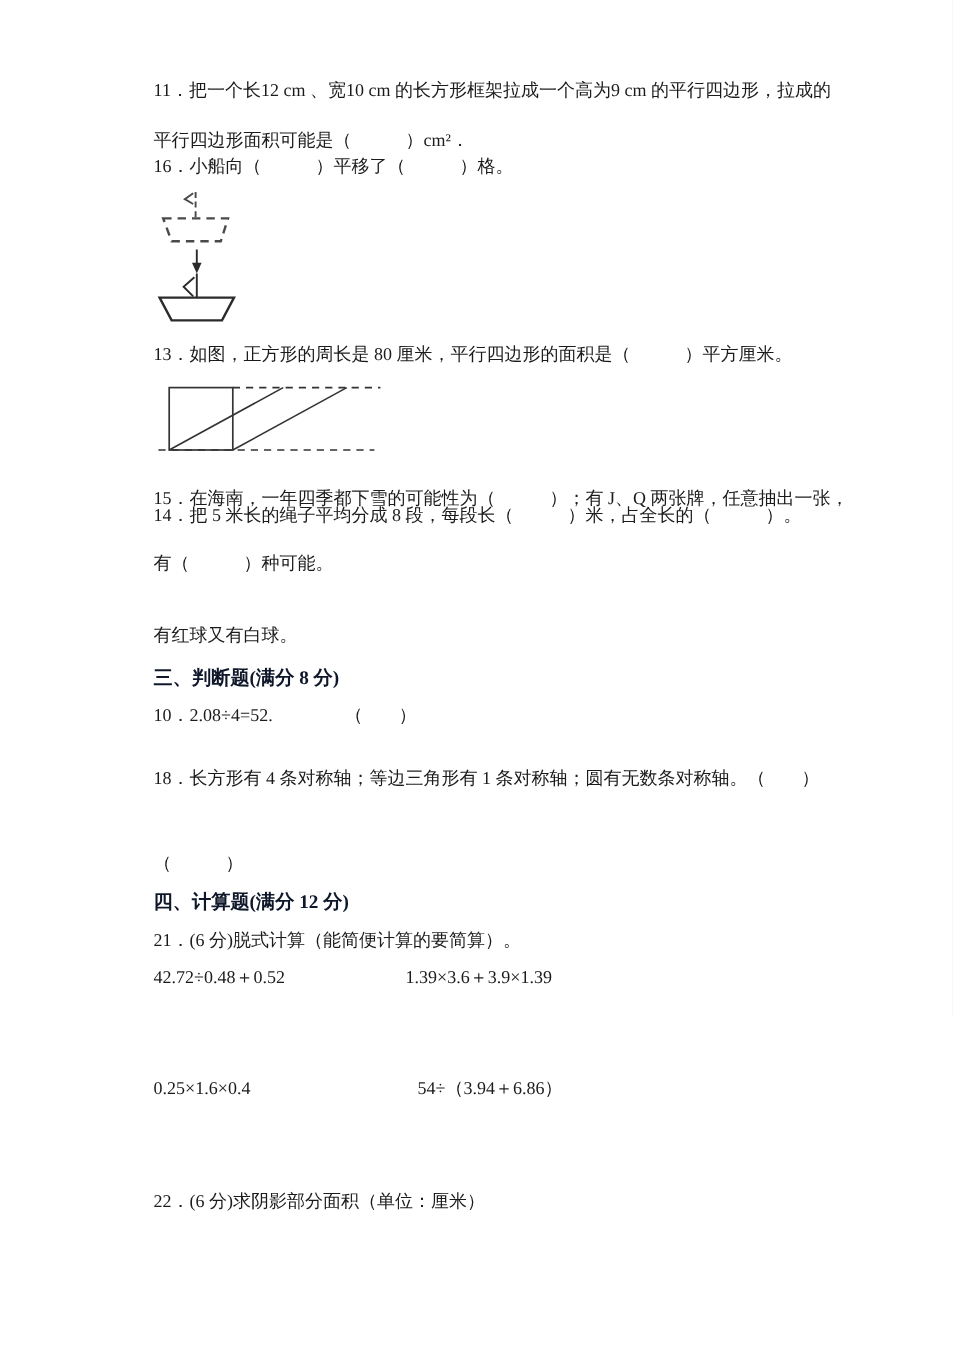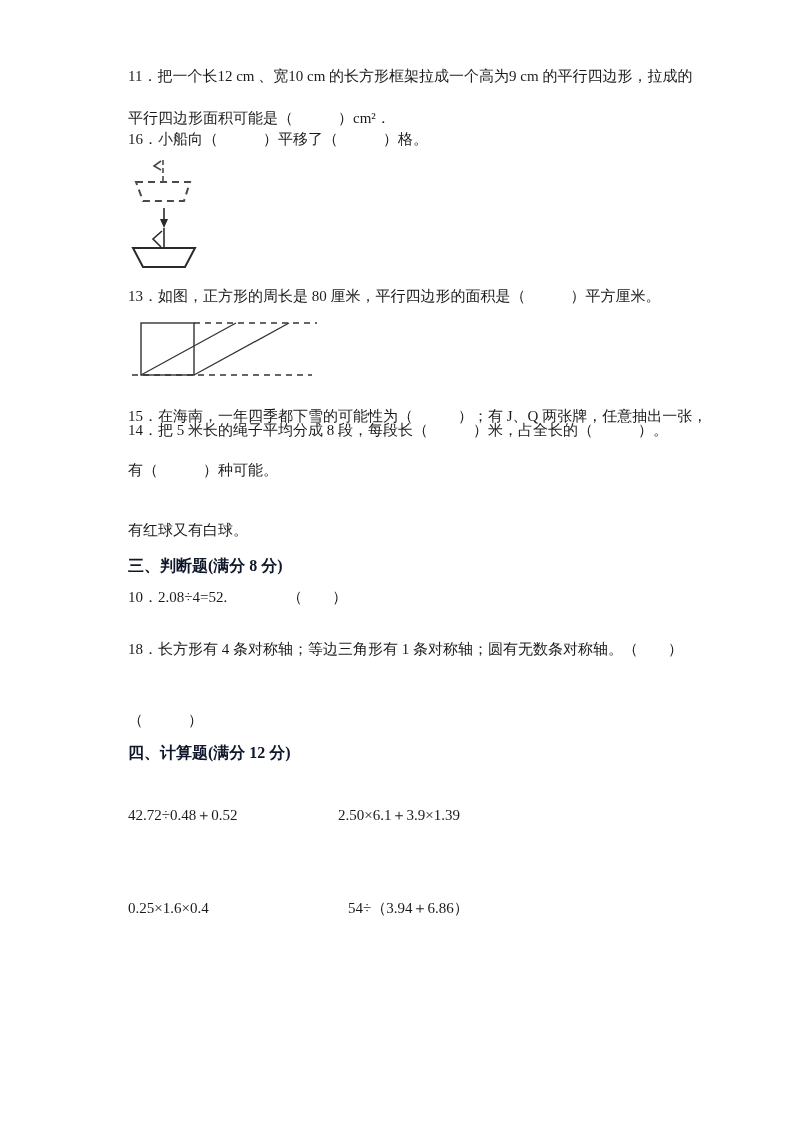--- a/index.html
+++ b/index.html
@@ -78,19 +78,21 @@
   <div class="line" style="top:522px;">有红球又有白球。</div>
 
   <div class="line heading" style="top:557px;">三、判断题(满分 8 分)</div>
 
   <div class="line" style="top:589px;">10．2.08÷4=52.　　　　（　　）</div>
   <div class="line" style="top:621px;margin-top:20px;">18．长方形有 4 条对称轴；等边三角形有 1 条对称轴；圆有无数条对称轴。（　　）</div>
   <div class="line" style="top:712px;">（　　　）</div>
 
   <div class="line heading" style="top:744px;">四、计算题(满分 12 分)</div>
 
+  <div class="line" style="top:776px;">21．(6 分)脱式计算（能简便计算的要简算）。</div>
   <div class="line" style="top:807px;">42.72÷0.48＋0.52</div>
-  <div class="line" style="top:807px;left:338px;">2.50×6.1＋3.9×1.39</div>
+  <div class="line" style="top:807px;left:338px;">1.39×3.6＋3.9×1.39</div>
   <div class="line" style="top:900px;">0.25×1.6×0.4</div>
   <div class="line" style="top:900px;left:348px;">54÷（3.94＋6.86）</div>
 
+  <div class="line" style="top:994px;">22．(6 分)求阴影部分面积（单位：厘米）</div>
 
 </div>
 
 </body></html>

